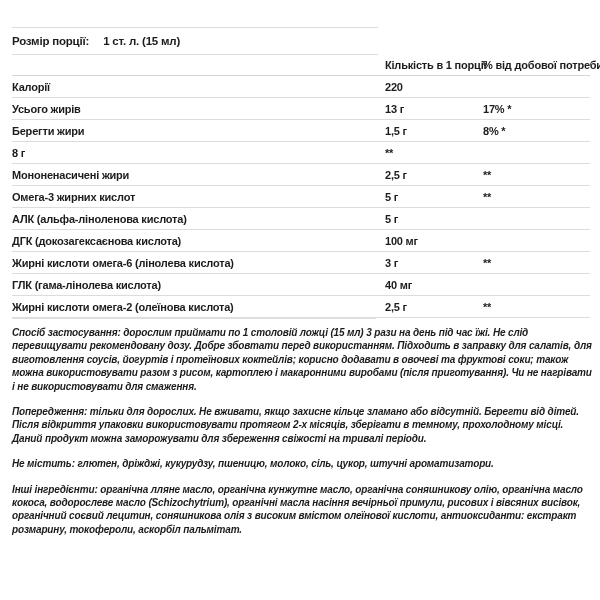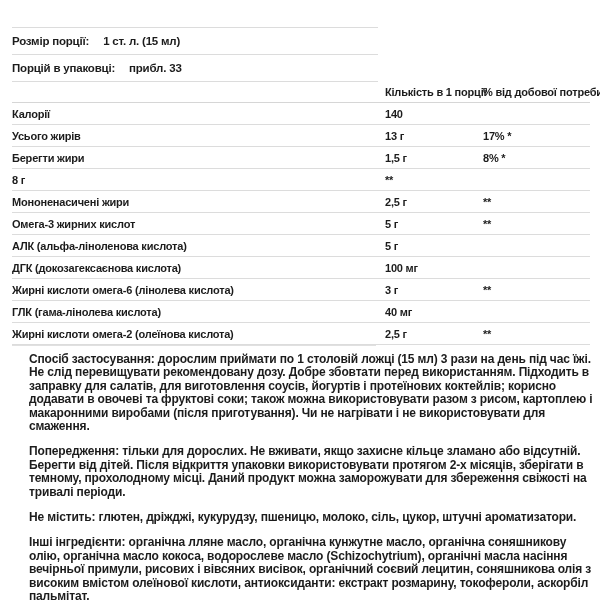--- a/index.html
+++ b/index.html
@@ -56,52 +56,49 @@
     line-height: 13.5px;
   }
   .rule-short {
     width: 364px;
     border-bottom: 1px solid #e0e0e0;
     height: 0;
   }
   
   .paras { padding-top: 7px; width: 582px; }
   .para {
-    margin: 0 0 12px 17px;
-    font-size: 12px;
+    margin: 0 0 12px 0;
+    font-size: 10px;
     line-height: 13.4px;
     letter-spacing: -0.15px;
+    font-style: italic;
   }
 </style>
 </head>
 <body>
 
 <div class="wrap">
 
   <div class="serving">
     <div class="serving-row">
       <span>Розмір порції:</span>
       <span>1 ст. л. (15 мл)</span>
     </div>
-    <div class="serving-row">
-      <span>Порцій в упаковці:</span>
-      <span>прибл. 33</span>
-    </div>
   </div>
 
   <div class="ntable">
     <div class="trow header">
       <span class="c-label"></span>
       <span class="c-amt">Кількість в 1 порції</span>
       <span class="c-dv">% від добової потреби</span>
     </div>
 
     <div class="trow">
       <span class="c-label">Калорії</span>
-      <span class="c-amt">140</span>
+      <span class="c-amt">220</span>
       <span class="c-dv"></span>
     </div>
     <div class="trow">
       <span class="c-label">Усього жирів</span>
       <span class="c-amt">13 г</span>
       <span class="c-dv">17% *</span>
     </div>
     <div class="trow">
       <span class="c-label">Берегти жири</span>
       <span class="c-amt">1,5 г</span>

